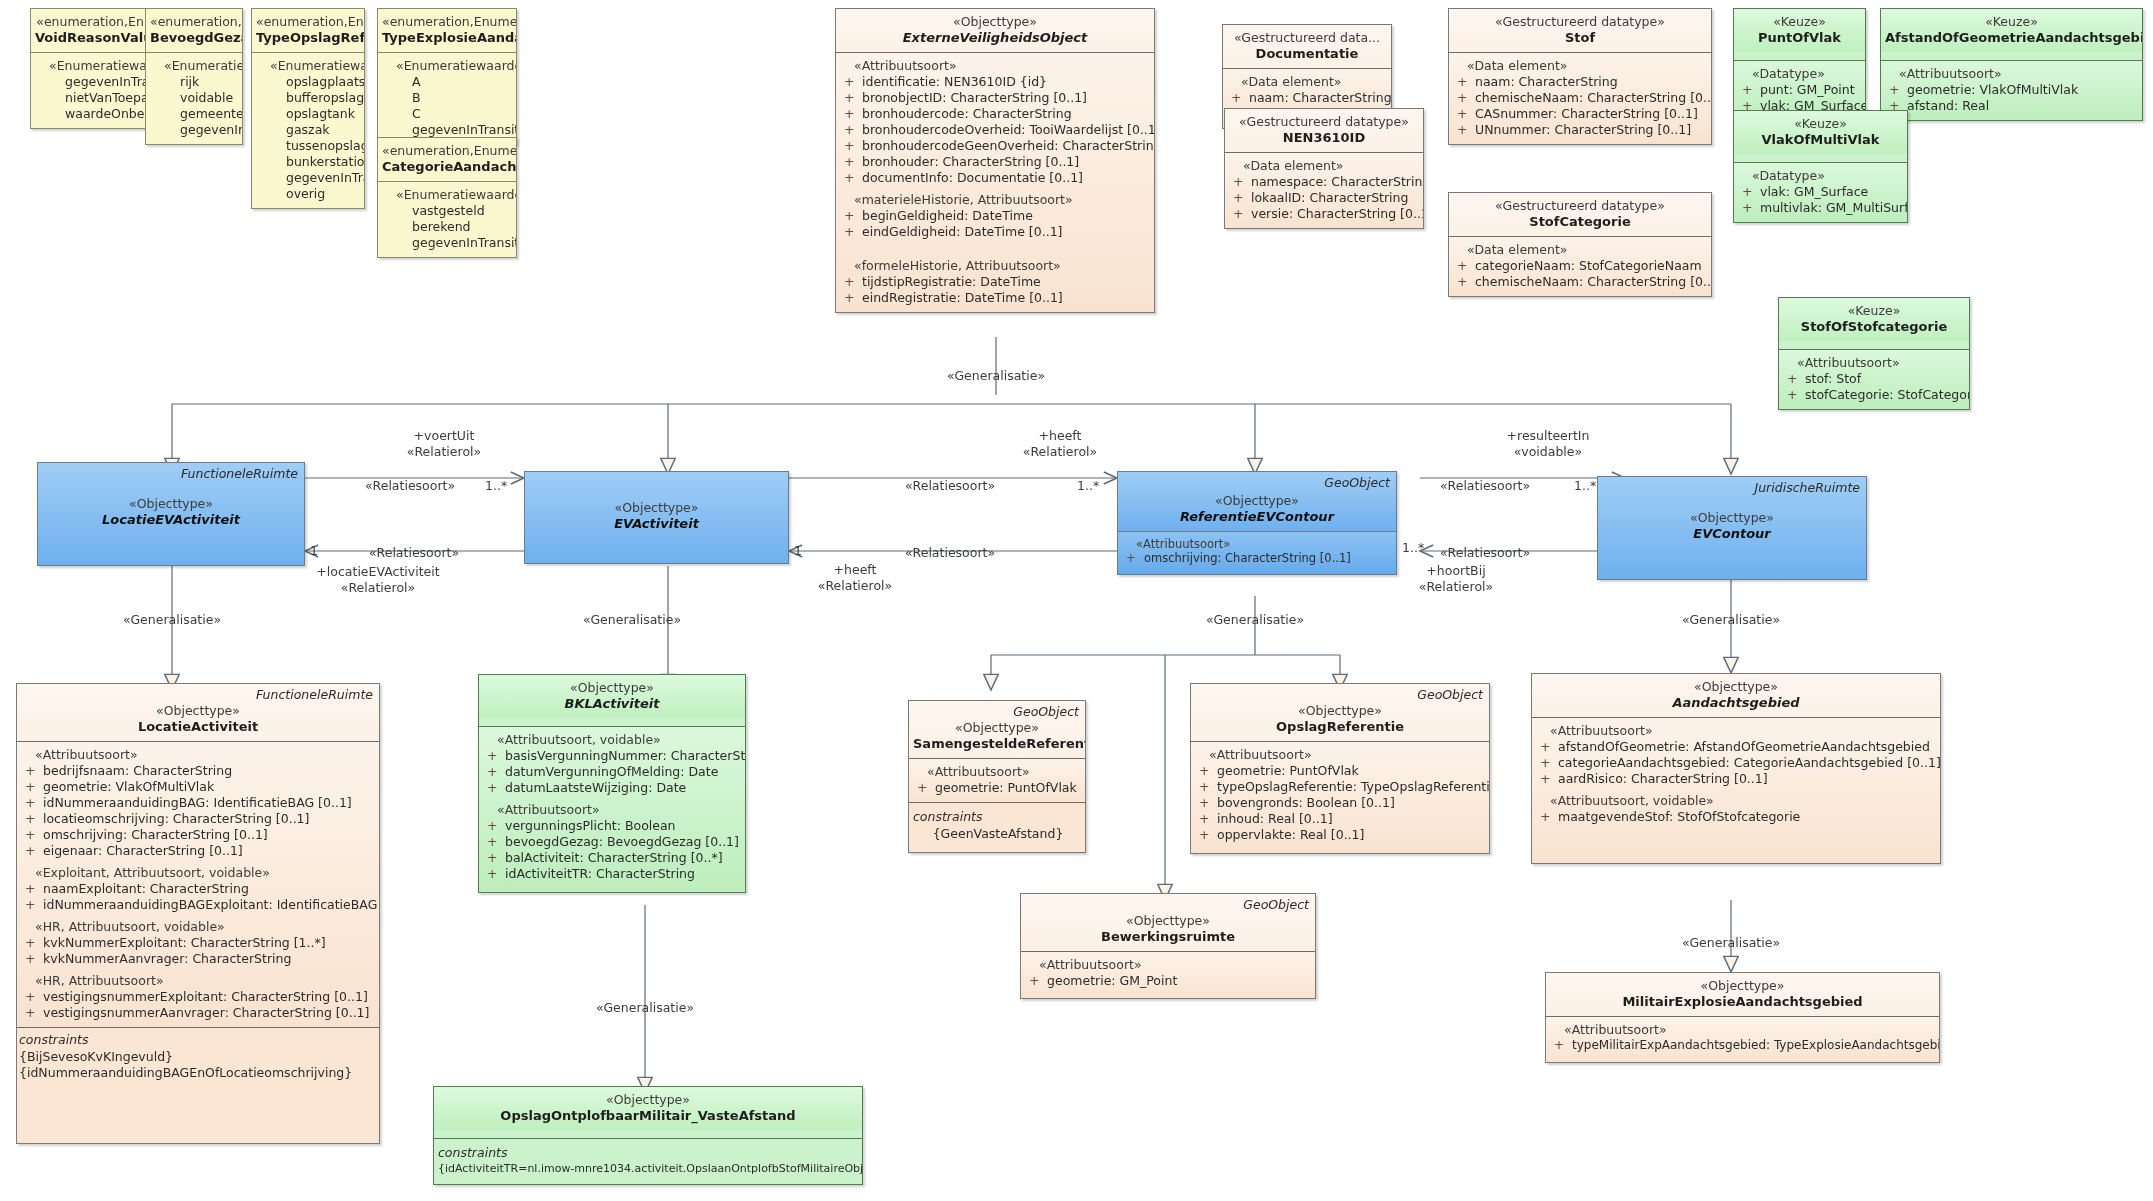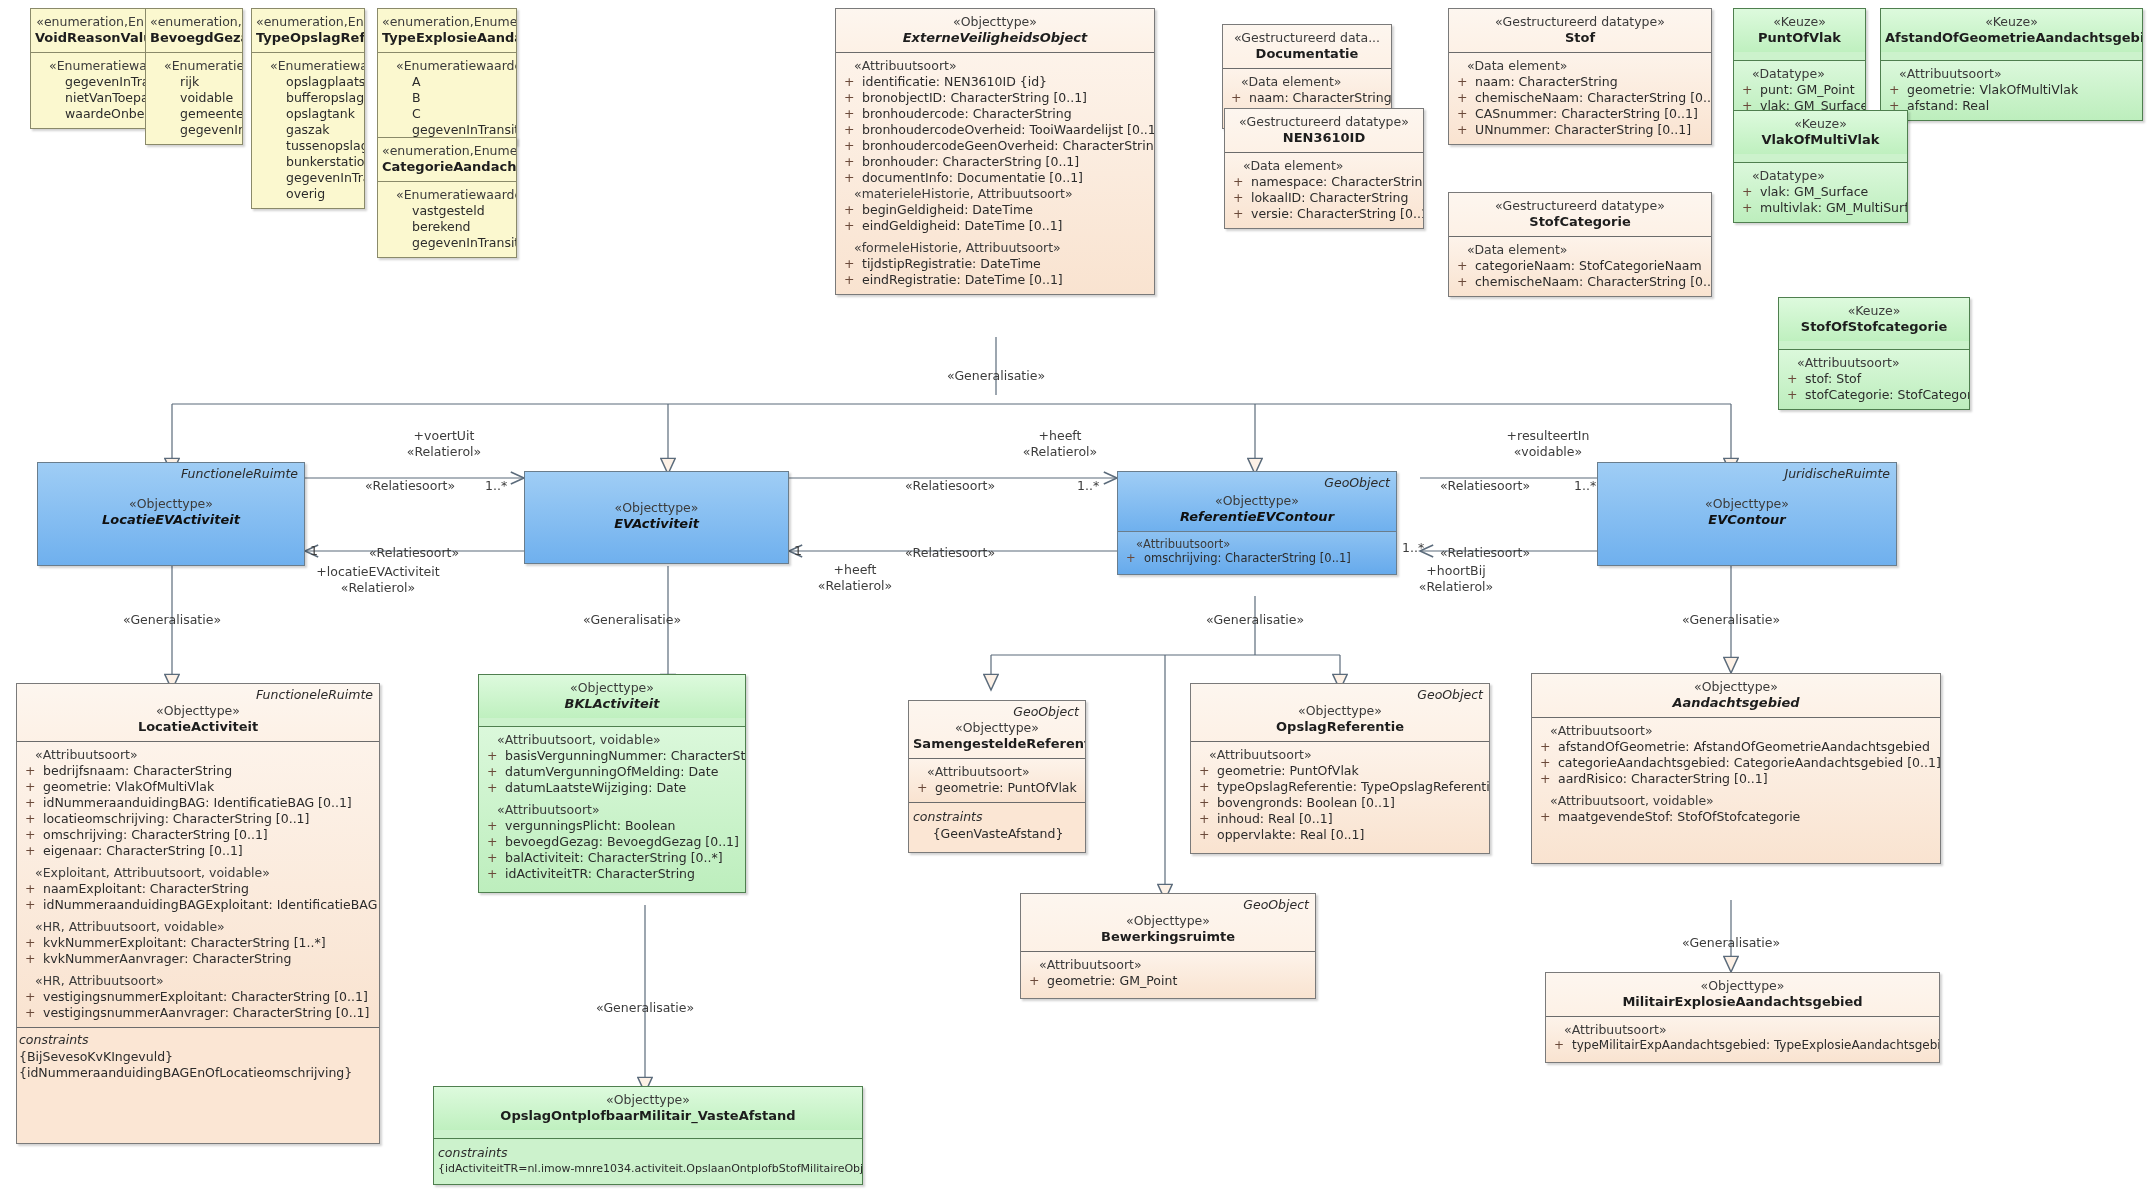--- a/index.html
+++ b/index.html
@@ -272,24 +272,24 @@
     </div>
     <div class="body sep">
       <div class="grp">«Attribuutsoort»</div>
       <div class="attr"><span class="pl">+</span><span>identificatie: NEN3610ID {id}</span></div>
       <div class="attr"><span class="pl">+</span><span>bronobjectID: CharacterString [0..1]</span></div>
       <div class="attr"><span class="pl">+</span><span>bronhoudercode: CharacterString</span></div>
       <div class="attr"><span class="pl">+</span><span>bronhoudercodeOverheid: TooiWaardelijst [0..1]</span></div>
       <div class="attr"><span class="pl">+</span><span>bronhoudercodeGeenOverheid: CharacterString [0..1]</span></div>
       <div class="attr"><span class="pl">+</span><span>bronhouder: CharacterString [0..1]</span></div>
       <div class="attr"><span class="pl">+</span><span>documentInfo: Documentatie [0..1]</span></div>
-      <div class="grp" style="margin-top:0">«materieleHistorie, Attribuutsoort»</div>
+      <div class="grp" style="margin-top:6px">«materieleHistorie, Attribuutsoort»</div>
       <div class="attr"><span class="pl">+</span><span>beginGeldigheid: DateTime</span></div>
       <div class="attr"><span class="pl">+</span><span>eindGeldigheid: DateTime [0..1]</span></div>
-      <div class="grp" style="margin-top:6px">«formeleHistorie, Attribuutsoort»</div>
+      <div class="grp" style="margin-top:18px">«formeleHistorie, Attribuutsoort»</div>
       <div class="attr"><span class="pl">+</span><span>tijdstipRegistratie: DateTime</span></div>
       <div class="attr"><span class="pl">+</span><span>eindRegistratie: DateTime [0..1]</span></div>
     </div>
   </div>
 
   <div class="cls peach" style="left:1222px; top:24px; width:170px;">
     <div class="hdr">
       <span class="stereo">«Gestructureerd data...</span>
       <span class="nm">Documentatie</span>
     </div>
@@ -407,21 +407,21 @@
       <span class="corner">GeoObject</span>
       <span class="stereo" style="margin-top:14px; display:block;">«Objecttype»</span>
       <span class="nm ital">ReferentieEVContour</span>
     </div>
     <div class="body sep" style="padding-bottom:8px;">
       <div class="grp" style="font-size:11.5px;">«Attribuutsoort»</div>
       <div class="attr" style="font-size:11.5px;"><span class="pl">+</span><span>omschrijving: CharacterString [0..1]</span></div>
     </div>
   </div>
 
-  <div class="cls blue" style="left:1597px; top:462px; width:300px; height:104px;">
+  <div class="cls blue" style="left:1597px; top:476px; width:270px; height:104px;">
     <div class="hdr" style="height:100%;">
       <span class="corner">JuridischeRuimte</span>
       <span class="stereo" style="margin-top:26px; display:block;">«Objecttype»</span>
       <span class="nm ital">EVContour</span>
     </div>
   </div>
 
   <div class="cls peach" style="left:16px; top:683px; width:364px;">
     <div class="hdr">
       <span class="corner">FunctioneleRuimte</span>

